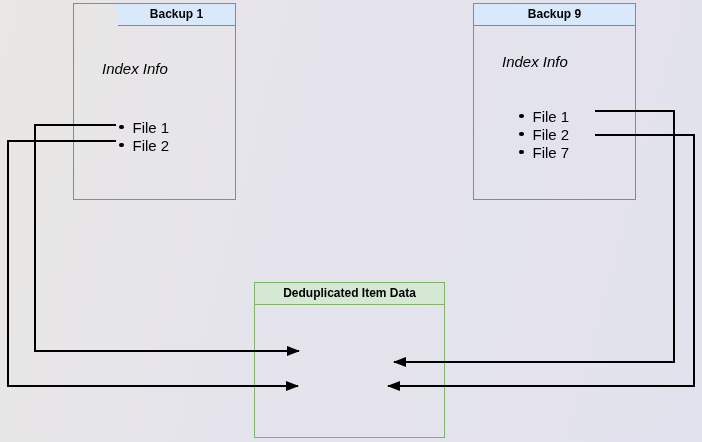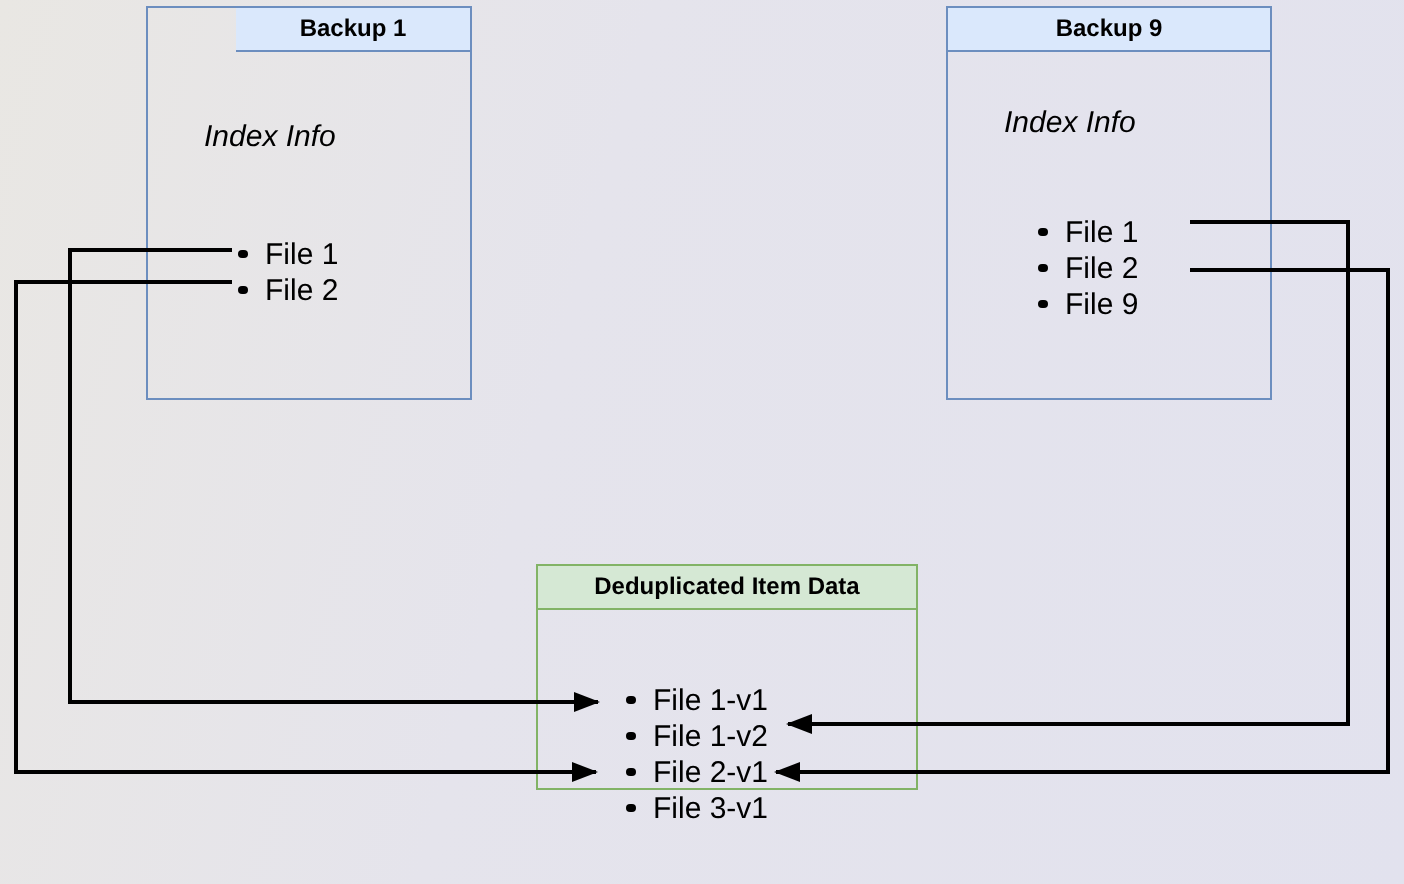--- a/index.html
+++ b/index.html
@@ -17,21 +17,21 @@
     height:22px;line-height:20px;
     text-align:center;font-weight:bold;font-size:12px;
     border-bottom-style:solid;border-bottom-width:1.5px;
   }
   .blue{border:1.5px solid #6c8ebf;}
   .blue .hdr{background:#dae8fc;border-bottom-color:#6c8ebf;}
   .green{border:1.5px solid #82b366;}
   .green .hdr{background:#d5e8d4;border-bottom-color:#82b366;}
   .backup1{left:73px;top:3px;width:163px;height:197px;padding-left:44px;}
   .backup2{left:473px;top:3px;width:163px;height:197px;}
-  .dedup{left:254px;top:282px;width:191px;height:113px;margin-left:14px;}
+  .dedup{left:254px;top:282px;width:191px;height:156px;}
   .subtitle{position:absolute;left:28px;font-size:15px;white-space:nowrap;font-style:italic;}
   .backup1 .subtitle{top:56px;}
   .backup2 .subtitle{top:49px;}
   .filelist{position:absolute;left:45px;}
   .backup1 .filelist{top:114px;}
   .backup2 .filelist{top:103px;}
   .dedup .filelist{top:58px;left:44px;}
   .li{display:flex;align-items:center;height:18px;font-size:15px;white-space:nowrap;}
   .dot{width:4.5px;height:4.5px;border-radius:50%;background:#000;margin-right:9px;flex:none;}
   svg.wires{position:absolute;left:0;top:0;pointer-events:none;}
@@ -67,46 +67,28 @@
       <div class="li">
         <span class="dot"></span>
         <span>File 1</span>
       </div>
       <div class="li">
         <span class="dot"></span>
         <span>File 2</span>
       </div>
       <div class="li">
         <span class="dot"></span>
-        <span>File 9</span>
+        <span>File 7</span>
       </div>
     </div>
   </div>
 
   <div class="dbox green dedup">
     <div class="hdr">
       <span>Deduplicated Item Data</span>
-    </div>
-    <div class="filelist">
-      <div class="li">
-        <span class="dot"></span>
-        <span>File 1-v1</span>
-      </div>
-      <div class="li">
-        <span class="dot"></span>
-        <span>File 1-v2</span>
-      </div>
-      <div class="li">
-        <span class="dot"></span>
-        <span>File 2-v1</span>
-      </div>
-      <div class="li">
-        <span class="dot"></span>
-        <span>File 3-v1</span>
-      </div>
     </div>
   </div>
 
   <svg class="wires" width="702" height="442" viewBox="0 0 702 442">
     <defs>
       <marker id="arrow" markerUnits="userSpaceOnUse" markerWidth="14" markerHeight="11" refX="12" refY="5" orient="auto">
         <path d="M0,0 L13,5 L0,10 Z" fill="#000"></path>
       </marker>
     </defs>
     <polyline points="116,125 35,125 35,351 299,351" fill="none" stroke="#000" stroke-width="2" marker-end="url(#arrow)"></polyline>

